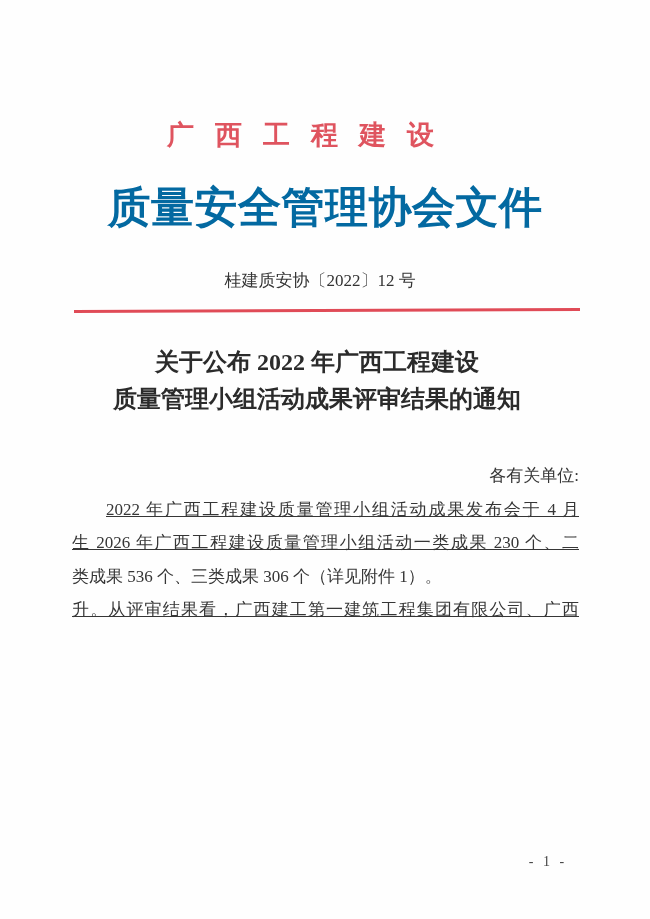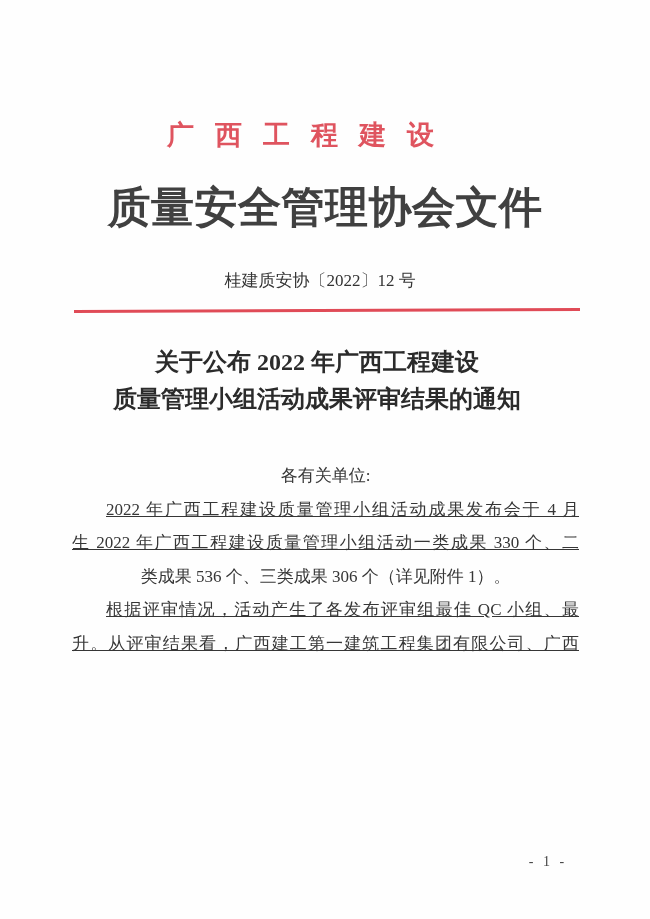--- a/index.html
+++ b/index.html
@@ -29,21 +29,21 @@
     white-space: nowrap;
   }
   .org2 {
     position: absolute;
     top: 183px;
     left: 0;
     width: 650px;
     text-align: center;
     font-size: 43px;
     font-weight: 700;
-    color: #404040;
+    color: #0369a1;
     letter-spacing: 0.5px;
     line-height: 50px;
     white-space: nowrap;
   }
   .docnum {
     position: absolute;
     top: 270px;
     left: 0;
     width: 650px;
     text-align: center;
@@ -76,24 +76,24 @@
   .body-block {
     position: absolute;
     top: 459px;
     left: 72px;
     width: 507px;
     font-size: 17px;
     line-height: 33.5px;
     color: #363636;
   }
   .salutation {
-    text-align: center;
+    text-align: right;
   }
   .bline {
-    text-align: center;
+    text-align: left;
     white-space: nowrap;
   }
   .bline.justify {
     white-space: normal;
     text-align: justify;
     text-align-last: justify;
     text-decoration: underline;
   }
   .bline.indent {
     text-indent: 34px;
@@ -125,22 +125,21 @@
 
   <div class="title">
     <div>关于公布 2022 年广西工程建设</div>
     <div>质量管理小组活动成果评审结果的通知</div>
   </div>
 
   <div class="body-block">
     <div class="salutation">各有关单位:</div>
     <div class="lines">
         <div class="bline indent justify">2022 年广西工程建设质量管理小组活动成果发布会于 4 月</div>
-        <div class="bline justify">生 2022 年广西工程建设质量管理小组活动一类成果 330 个、二</div>
+        <div class="bline justify">生 2026 年广西工程建设质量管理小组活动一类成果 230 个、二</div>
         <div class="bline">类成果 536 个、三类成果 306 个（详见附件 1）。</div>
-        <div class="bline indent justify">根据评审情况，活动产生了各发布评审组最佳 QC 小组、最</div>
         <div class="bline justify">升。从评审结果看，广西建工第一建筑工程集团有限公司、广西</div>
       </div>
   </div>
 
   <div class="pagenum">- 1 -</div>
 
 </div>
 
 </body></html>

